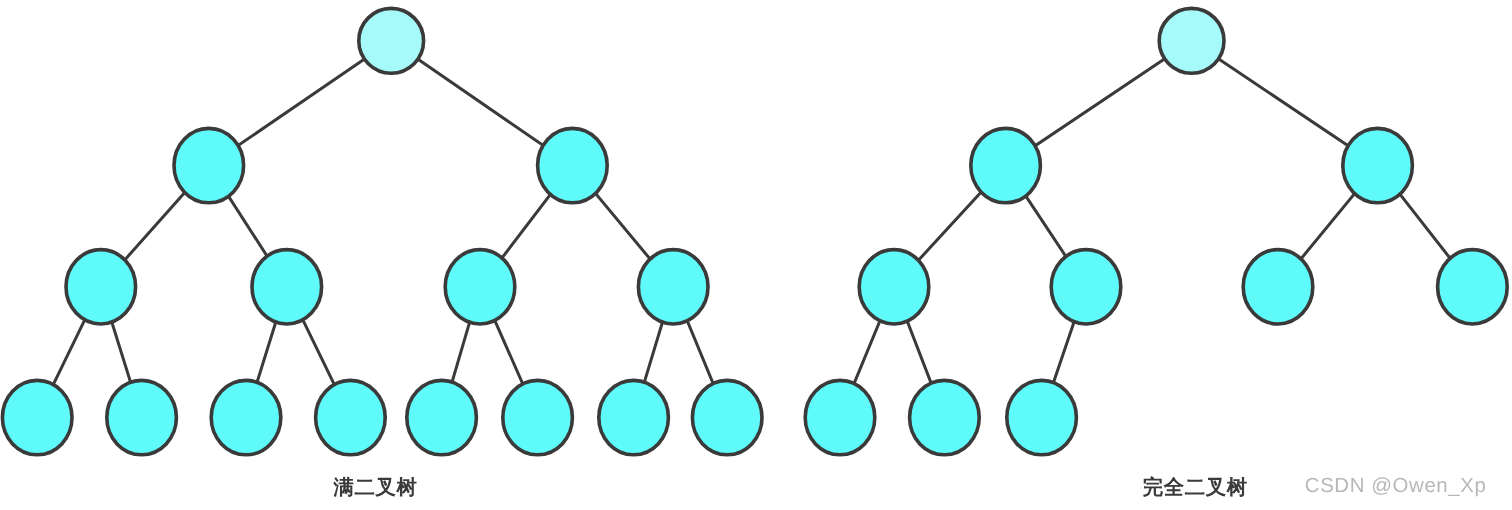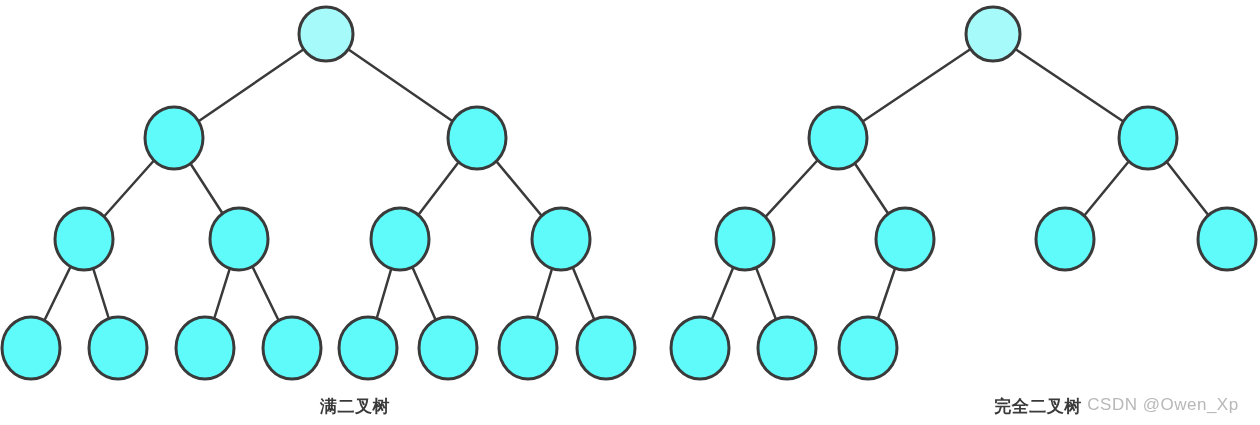--- a/index.html
+++ b/index.html
@@ -22,21 +22,20 @@
     height: 425px;
   }
   .tree-label {
     position: absolute;
     font-weight: bold;
     font-size: 17px;
     color: #3a3a3a;
     white-space: nowrap;
     transform: translateX(-50%);
     letter-spacing: 0.5px;
-    margin-left: 42px;
   }
   .watermark {
     position: absolute;
     font-size: 17px;
     color: #b8b8b8;
     white-space: nowrap;
     transform: translateX(-50%);
     letter-spacing: 0.5px;
   }
 </style>

